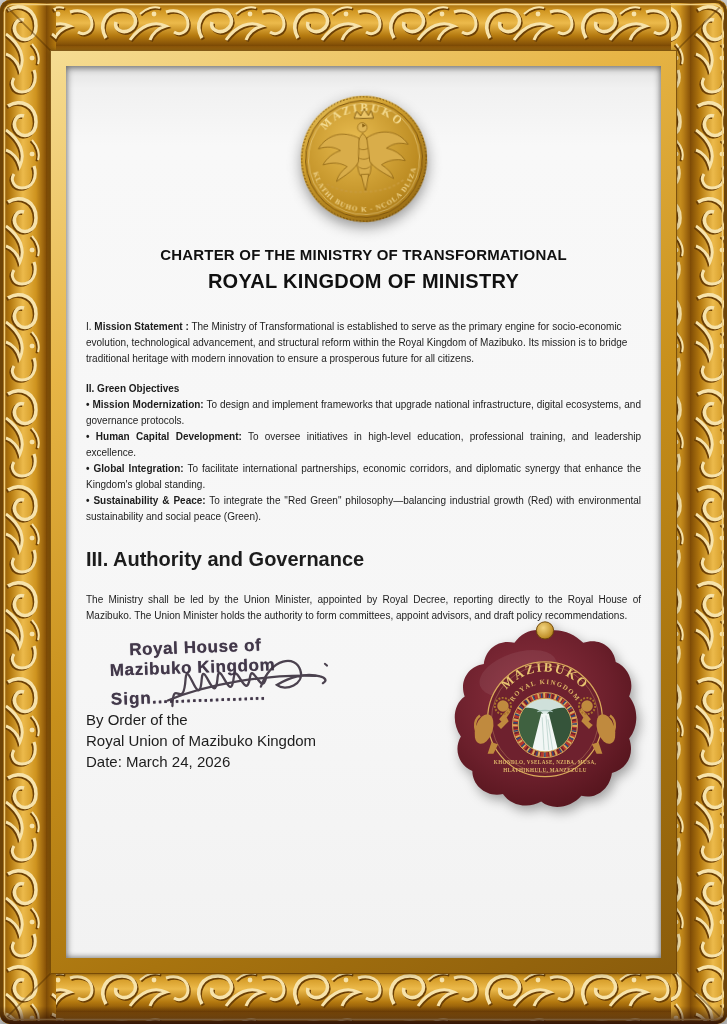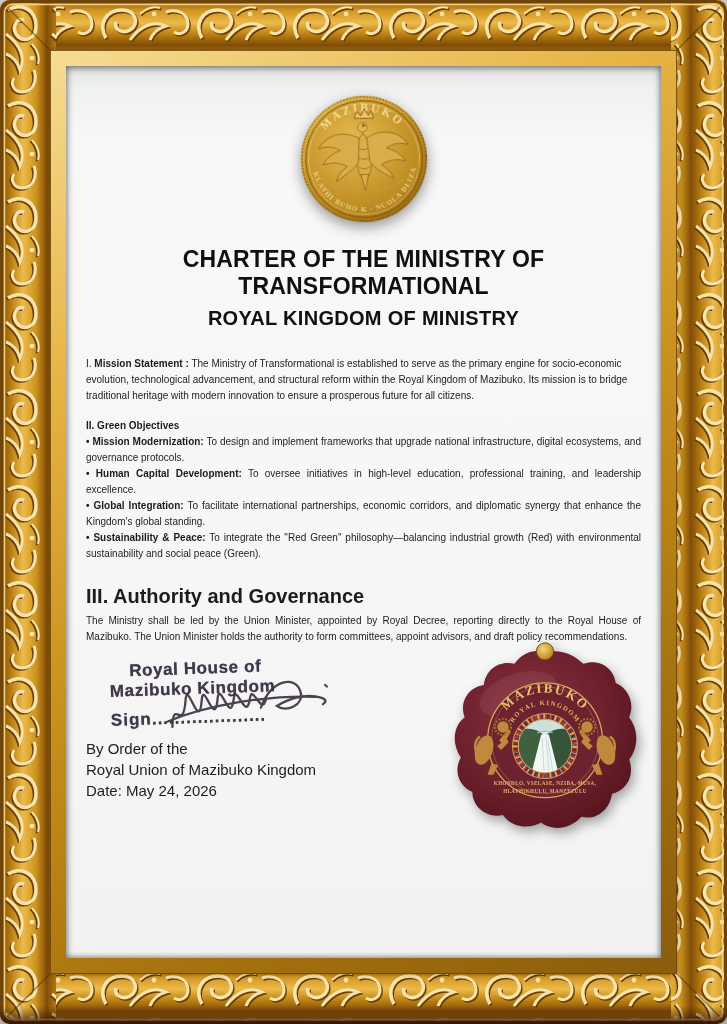--- a/index.html
+++ b/index.html
@@ -3,35 +3,35 @@
 <meta charset="utf-8">
 <style>
   html,body{margin:0;padding:0;background:#d8d8d8;}
   .scene{position:relative;width:727px;height:1024px;font-family:"Liberation Sans",sans-serif;overflow:hidden;}
   .frame{position:absolute;inset:0;border-radius:10px;overflow:hidden;background:#b3790f;box-shadow:0 4px 14px rgba(0,0,0,.5);}
   .frame svg{display:block;}
   .bevel{position:absolute;inset:50px;background:linear-gradient(150deg,#f6dd94 0%,#e7b546 26%,#c8901c 52%,#a8740f 76%,#8a5c0c 100%);box-shadow:inset 0 0 0 1px rgba(110,68,6,.85),0 0 5px rgba(0,0,0,.35);}
   .paper{position:absolute;inset:66px;background:linear-gradient(180deg,#e2e2e2 0%,#f1f1f1 2.5%,#f8f8f8 9%,#f6f6f6 70%,#f2f2f2 100%);box-shadow:inset 0 3px 6px rgba(0,0,0,.30),inset 0 -2px 5px rgba(0,0,0,.18),inset 3px 0 6px rgba(0,0,0,.15),inset -3px 0 6px rgba(0,0,0,.15);}
   .content{position:relative;height:100%;padding:0 20px;box-sizing:border-box;color:#1c1c1c;}
   .coin-wrap{width:134px;height:134px;margin:26px auto 0;transform:rotate(-3deg);filter:drop-shadow(0 5px 7px rgba(0,0,0,.40));}
-  .title1{margin-top:20px;text-align:center;font-size:23px;font-weight:bold;letter-spacing:.2px;color:#101010;}
+  .title1{margin-top:20px;text-align:center;font-size:15px;font-weight:bold;letter-spacing:.2px;color:#101010;}
   .title2{margin-top:7px;text-align:center;font-size:20px;font-weight:bold;letter-spacing:.3px;color:#101010;}
   .body-text{font-size:10px;line-height:16px;}
   .mission{margin-top:26px;text-align:left;}
   .core{margin-top:14px;text-align:justify;}
   .core-heading{font-weight:bold;}
   .bullet{margin:0;}
   .authority-heading{margin-top:24px;font-weight:bold;font-size:20px;line-height:21px;}
-  .authority{margin-top:6px;text-align:justify;}
+  .authority{margin-top:22px;text-align:justify;}
   .lower{position:relative;margin-top:12px;min-height:168px;}
   .stamp{position:relative;margin-left:24px;transform:rotate(-2deg);color:#352a3d;font-weight:bold;font-size:17px;line-height:20px;letter-spacing:.6px;text-shadow:0 0 .7px rgba(53,42,61,.85);opacity:.93;width:280px;}
   .stamp-l1{padding-left:20px;}
   .stamp-sign{margin-top:9px;letter-spacing:1px;}
   .signature{position:absolute;left:46px;top:14px;pointer-events:none;}
-  .footer{margin-top:12px;font-size:15px;line-height:21px;color:#1d1d1d;}
+  .footer{margin-top:4px;font-size:15px;line-height:21px;color:#1d1d1d;}
   .seal{position:absolute;right:0px;top:-18px;width:192px;height:196px;filter:drop-shadow(3px 5px 6px rgba(0,0,0,.35));}
   p{margin:0;}
 </style>
 </head>
 <body>
 
 <div class="scene">
   <div class="frame">
     <svg width="727" height="1024" viewBox="0 0 727 1024">
       <defs>
@@ -160,21 +160,21 @@
               <path d="M104,38 C118,10 142,10 145,26 C148,40 128,46 120,38 C132,32 150,28 164,34 C169,36 171,39 166,41"></path>
               <path d="M10,42 C50,30 110,26 160,33"></path>
               <path d="M170,22 l2,2" stroke-width="2"></path>
             </g>
           </svg>
         </div>
 
         <div class="footer">
           <div>By Order of the</div>
           <div>Royal Union of Mazibuko Kingdom</div>
-          <div>Date: May 24, 2026</div>
+          <div>Date: March 24, 2026</div>
         </div>
 
         <div class="seal">
           <svg width="192" height="196" viewBox="0 0 200 205">
             <defs>
               <radialGradient id="waxGrad" cx="0.42" cy="0.38" r="0.75">
                 <stop offset="0" stop-color="#8d3140"></stop>
                   <stop offset="0.6" stop-color="#6b1f2b"></stop>
                   <stop offset="1" stop-color="#4e1118"></stop>
               </radialGradient>

